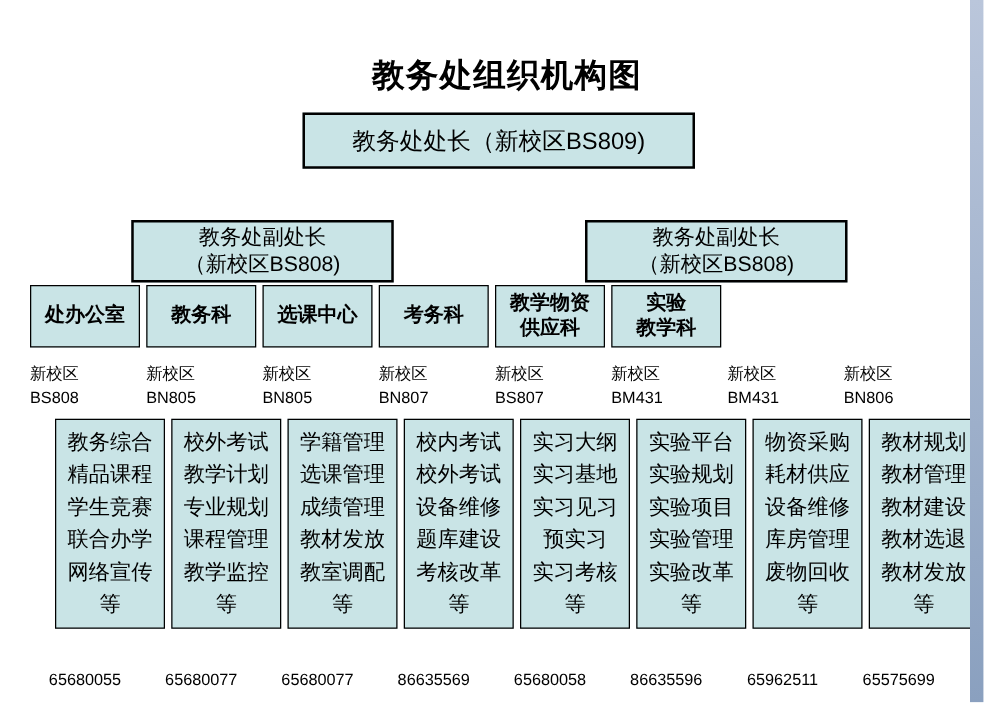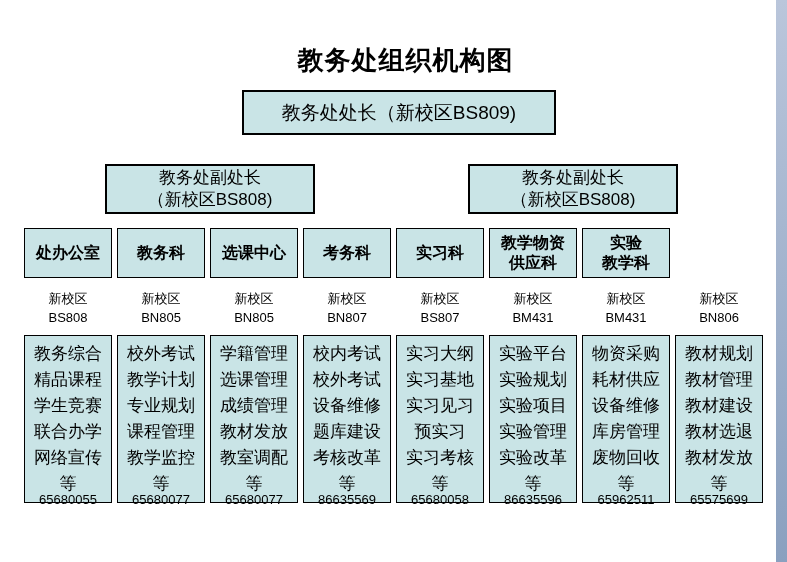--- a/index.html
+++ b/index.html
@@ -40,21 +40,21 @@
   .director-box {
     position: absolute;
     left: 242px;
     top: 90px;
     width: 314px;
     height: 45px;
     font-size: 19px;
   }
   .vice-box {
     position: absolute;
-    top: 164px;
+    top: 176px;
     width: 210px;
     height: 50px;
     font-size: 17px;
     line-height: 22px;
   }
   .vice-1 { left: 105px; }
   .vice-2 { left: 468px; }
   .row {
     position: absolute;
     left: 24px;
@@ -69,32 +69,32 @@
   }
   .depts-row { top: 228px; height: 50px; font-weight: bold; }
   .dept-box {
     height: 50px;
     border-width: 1px;
     font-size: 16px;
     line-height: 20px;
   }
   .locs-row { top: 289px; height: 38px; }
   .loc {
-    text-align: center;
+    text-align: left;
     font-size: 13px;
     line-height: 19px;
   }
-  .details-row { top: 335px; height: 136px; }
+  .details-row { top: 335px; height: 136px; margin-left: 20px; }
   .detail-box {
     height: 168px;
     border-width: 1px;
     font-size: 17px;
     line-height: 26px;
   }
-  .phones-row { top: 492px; height: 16px; justify-content: center; }
+  .phones-row { top: 536px; height: 16px; justify-content: center; }
   .phone {
     text-align: center;
     font-size: 13px;
   }
   .window-edge-bar {
     position: absolute;
     top: 0;
     right: 0;
     width: 11px;
     height: 562px;
@@ -129,23 +129,20 @@
       <div>处办公室</div>
     </div>
     <div class="box dept-box col">
       <div>教务科</div>
     </div>
     <div class="box dept-box col">
       <div>选课中心</div>
     </div>
     <div class="box dept-box col">
       <div>考务科</div>
-    </div>
-    <div class="box dept-box col">
-      <div>实习科</div>
     </div>
     <div class="box dept-box col">
       <div>教学物资</div>
       <div>供应科</div>
     </div>
     <div class="box dept-box col">
       <div>实验</div>
       <div>教学科</div>
     </div>
   </div>

